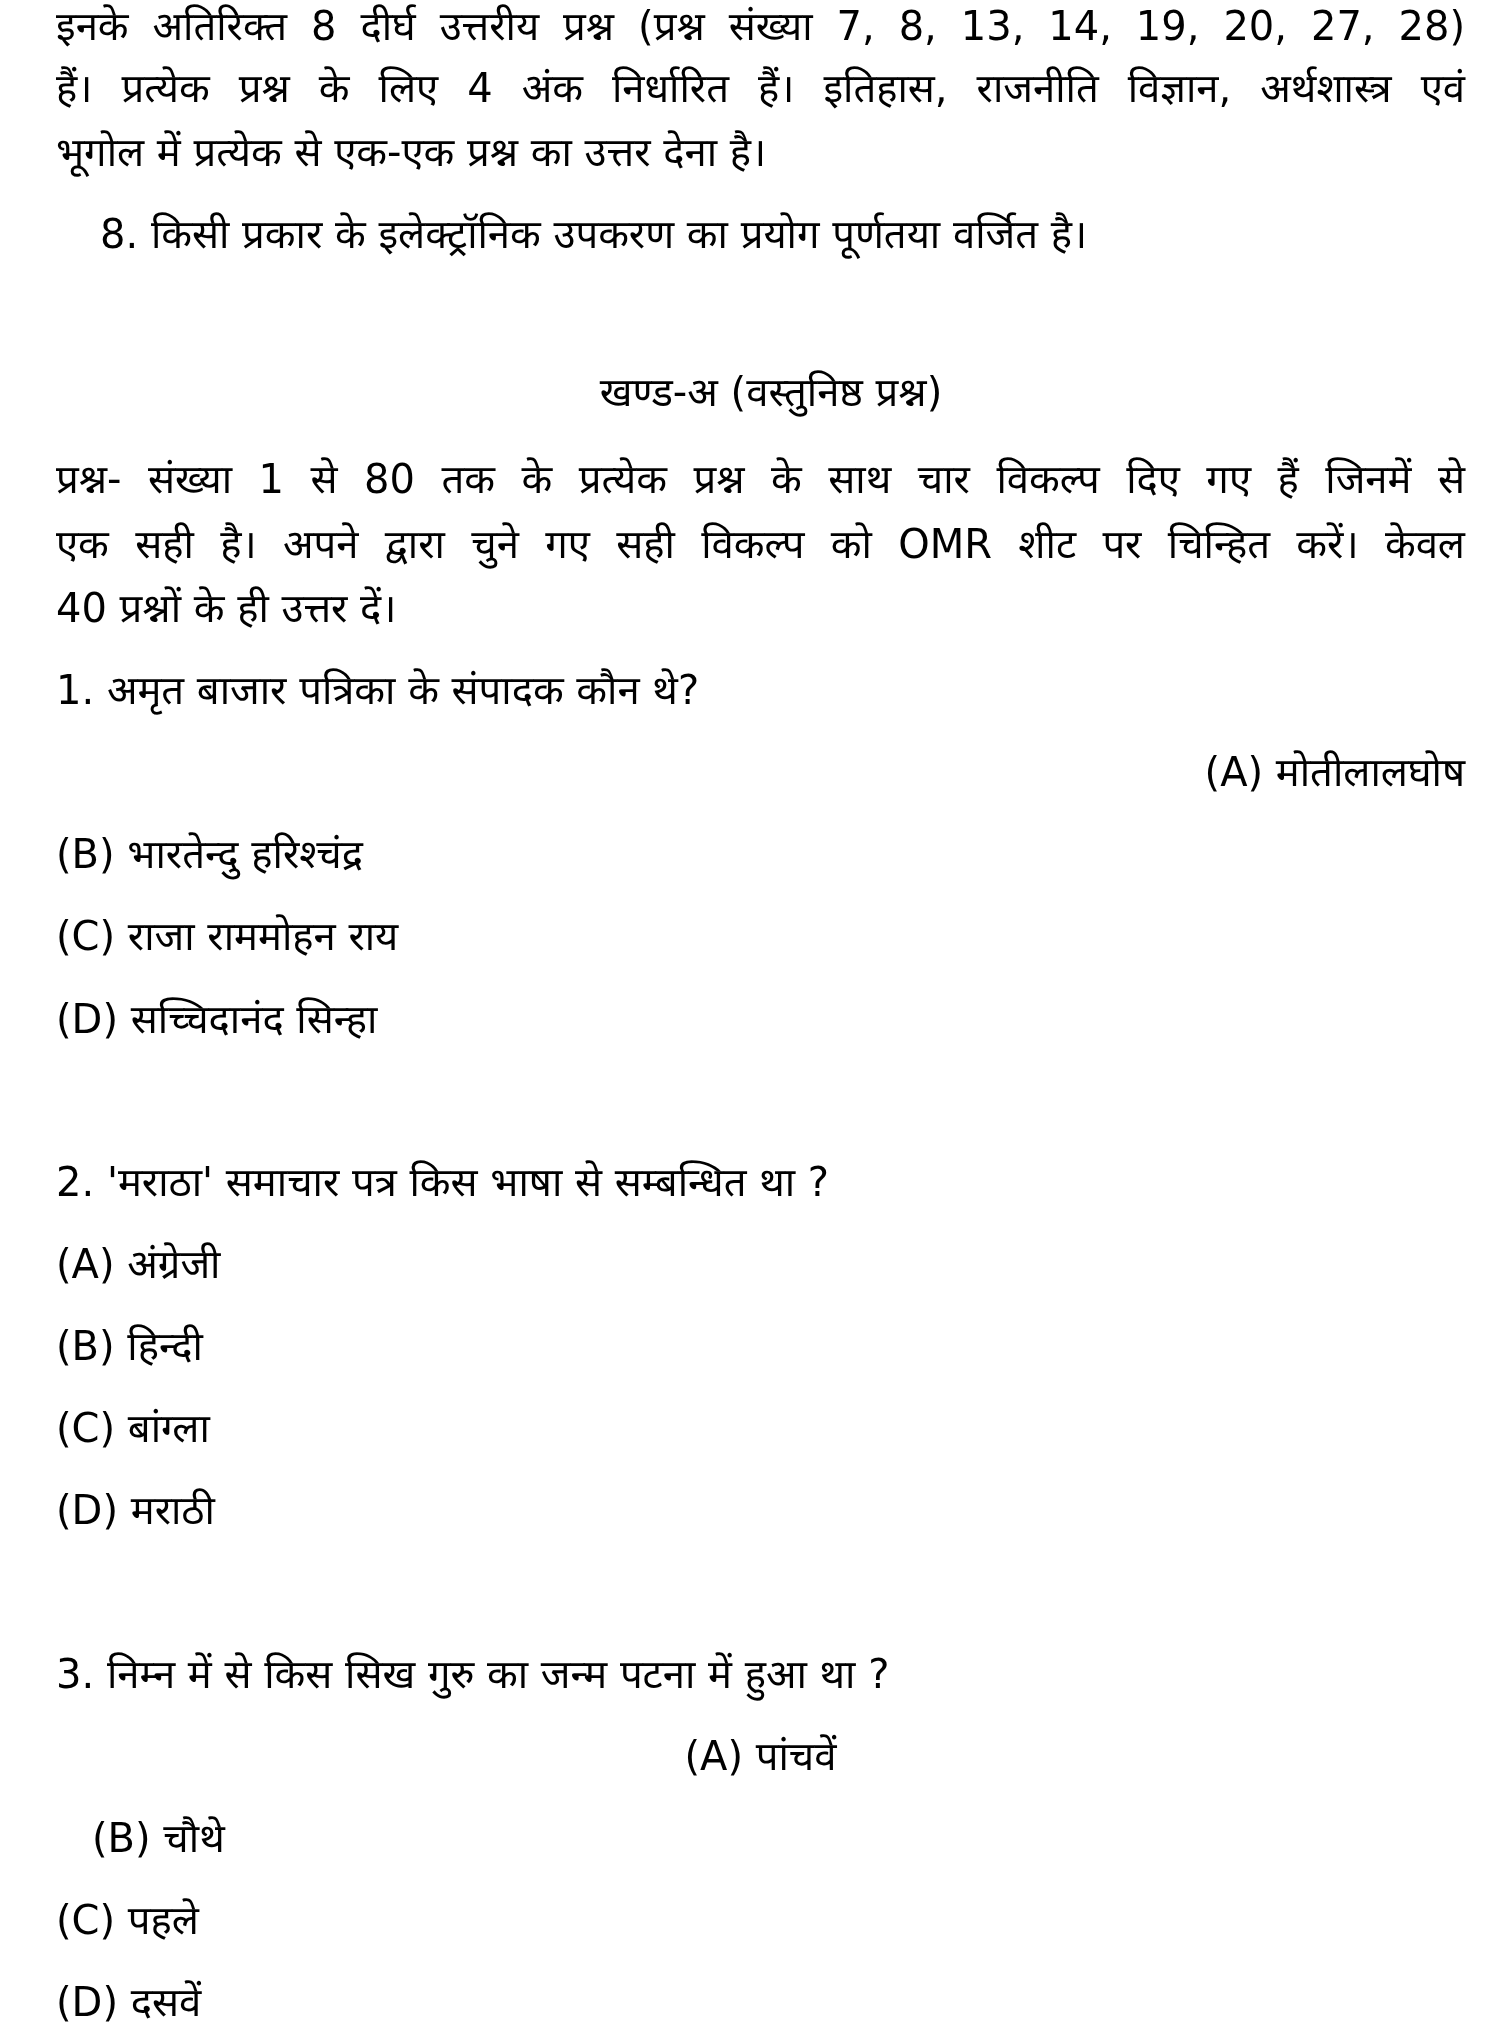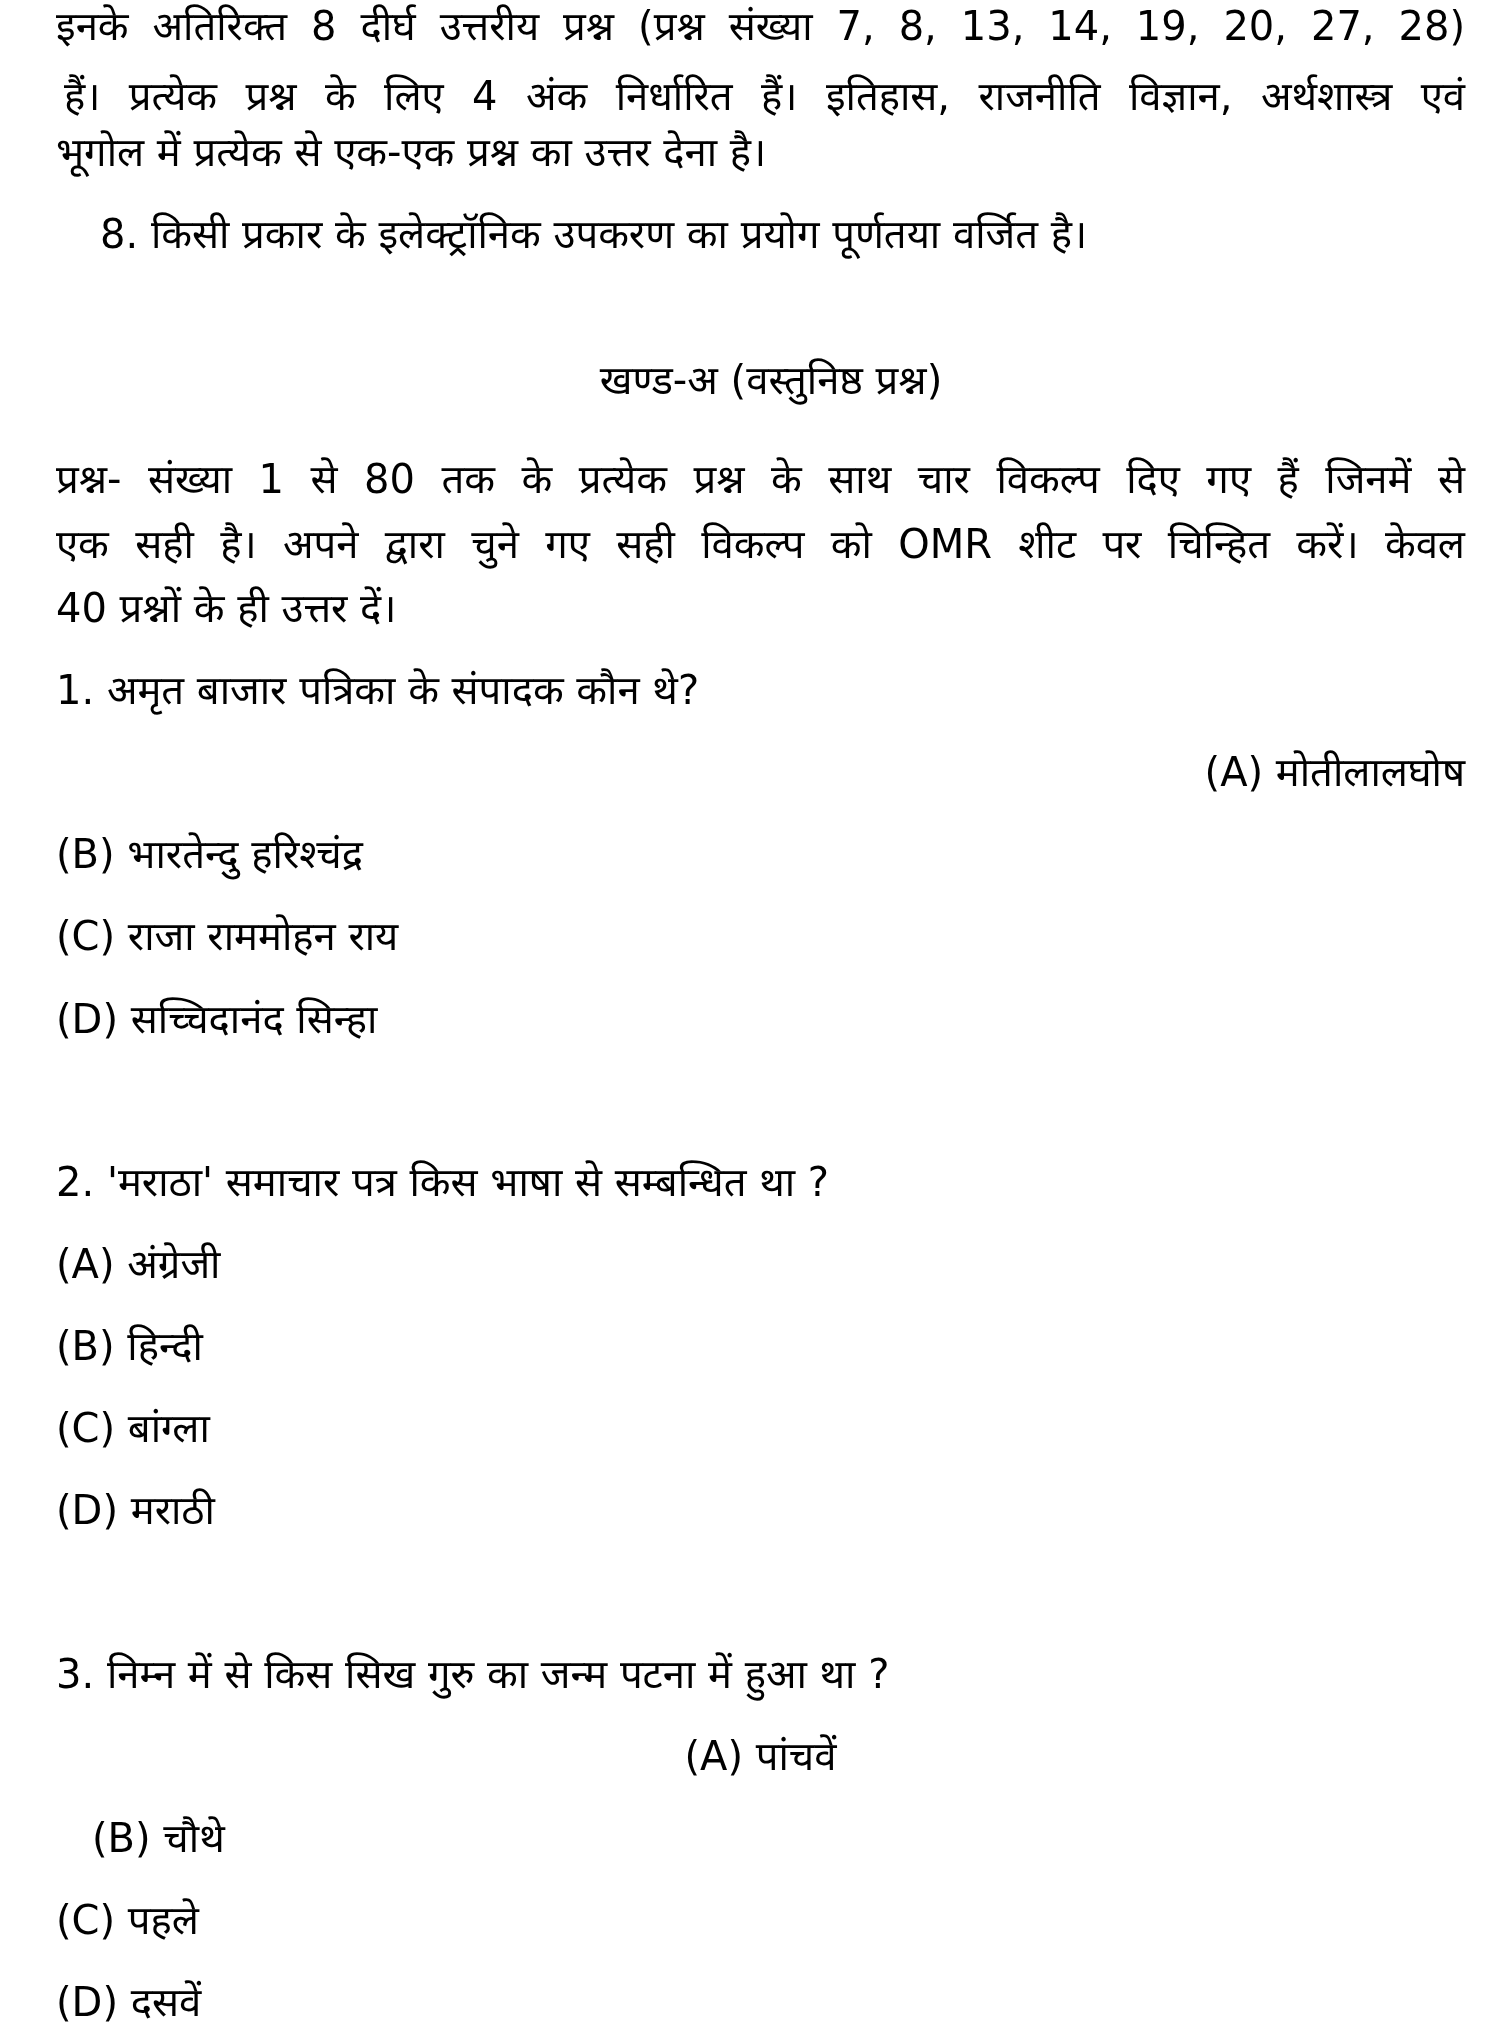--- a/index.html
+++ b/index.html
@@ -7,27 +7,27 @@
          font-family:"DejaVu Sans", "Liberation Sans", sans-serif; color:#000; }
   .line { position:absolute; left:56px; right:40px; font-size:40px; line-height:48px; white-space:nowrap; }
   .just { text-align:justify; text-align-last:justify; white-space:normal; }
   .center { left:0; right:0; text-align:center; }
 </style>
 </head>
 <body>
 
 <div>
   <div class="line just" style="top:2px;">इनके अतिरिक्त 8 दीर्घ उत्तरीय प्रश्न (प्रश्न संख्या 7, 8, 13, 14, 19, 20, 27, 28)</div>
-  <div class="line just" style="top:72px;margin-left:8px;">हैं। प्रत्येक प्रश्न के लिए 4 अंक निर्धारित हैं। इतिहास, राजनीति विज्ञान, अर्थशास्त्र एवं</div>
+  <div class="line just" style="top:64px;">हैं। प्रत्येक प्रश्न के लिए 4 अंक निर्धारित हैं। इतिहास, राजनीति विज्ञान, अर्थशास्त्र एवं</div>
   <div class="line" style="top:128px;">भूगोल में प्रत्येक से एक-एक प्रश्न का उत्तर देना है।</div>
   <div class="line" style="top:210px;margin-left:44px;">8. किसी प्रकार के इलेक्ट्रॉनिक उपकरण का प्रयोग पूर्णतया वर्जित है।</div>
 </div>
 
 <div>
-  <div class="line center" style="top:356px;padding-left:37px;">खण्ड-अ (वस्तुनिष्ठ प्रश्न)</div>
+  <div class="line center" style="top:368px;padding-left:37px;">खण्ड-अ (वस्तुनिष्ठ प्रश्न)</div>
   <div class="line just" style="top:455px;">प्रश्न- संख्या 1 से 80 तक के प्रत्येक प्रश्न के साथ चार विकल्प दिए गए हैं जिनमें से</div>
   <div class="line just" style="top:520px;">एक सही है। अपने द्वारा चुने गए सही विकल्प को OMR शीट पर चिन्हित करें। केवल</div>
   <div class="line" style="top:584px;">40 प्रश्नों के ही उत्तर दें।</div>
 </div>
 
 <div>
   <div class="line" style="top:666px;">1. अमृत बाजार पत्रिका के संपादक कौन थे?</div>
   <div class="line" style="top:748px;text-align:right;">(A) मोतीलालघोष</div>
   <div class="line" style="top:830px;">(B) भारतेन्दु हरिश्चंद्र</div>
   <div class="line" style="top:912px;">(C) राजा राममोहन राय</div>

